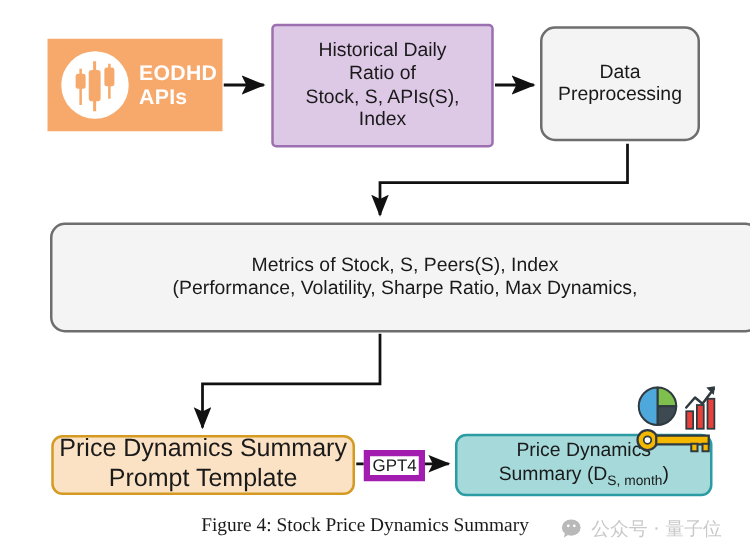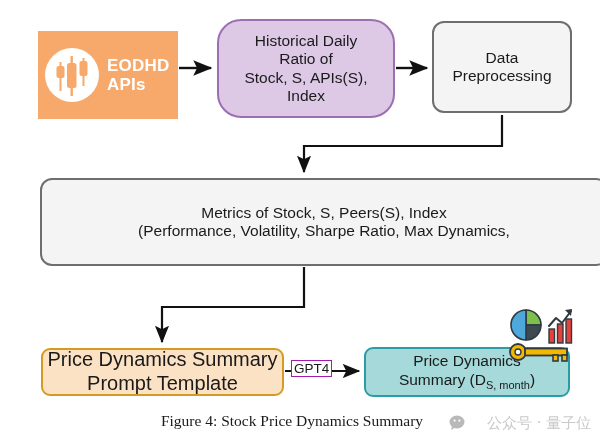--- a/index.html
+++ b/index.html
@@ -30,26 +30,26 @@
     line-height: 1.18;
     color: #1a1a1a;
     z-index: 3;
   }
 
   
   #eodhd-logo {
     left: 38px;
     top: 31px;
     width: 140px;
-    height: 88px;
+    height: 74px;
     background: #F7A96B;
     display: flex;
     flex-direction: row;
     align-items: center;
-    justify-content: flex-start;
+    justify-content: center;
   }
   #eodhd-mark {
     width: 58px;
     height: 58px;
     margin-left: 5px;
     flex: none;
   }
   #eodhd-wordmark {
     color: #ffffff;
     font-size: 17px;
@@ -61,28 +61,28 @@
   }
 
   
   #box-historical {
     left: 217px;
     top: 19px;
     width: 178px;
     height: 99px;
     background: #DDC8E6;
     border: 2px solid #9C6FB0;
-    border-radius: 24px;
+    border-radius: 4px;
     font-size: 15.5px;
     align-items: center;
   }
   #box-preprocessing {
     left: 432px;
     top: 21px;
-    width: 140px;
+    width: 128px;
     height: 92px;
     background: #F4F4F4;
     border: 2px solid #6E6E6E;
     border-radius: 12px;
     font-size: 15.5px;
   }
   #box-metrics {
     left: 40px;
     top: 178px;
     width: 568px;
@@ -118,21 +118,21 @@
     vertical-align: sub;
     text-align: center;
   }
 
   
   #edge-label-gpt4 {
     position: absolute;
     left: 291px;
     top: 360px;
     background: #ffffff;
-    border: 1px solid #a21caf;
+    border: 5px solid #a21caf;
     font-size: 13.5px;
     color: #1a1a1a;
     padding: 0px 2px;
     z-index: 4;
   }
 
   
   #icon-cluster {
     position: absolute;
     left: 508px;
@@ -153,21 +153,21 @@
     font-size: 15.5px;
     color: #1a1a1a;
     z-index: 3;
   }
   #watermark {
     position: absolute;
     left: 449px;
     top: 414px;
     display: flex;
     align-items: center;
-    gap: 19px;
+    gap: 5px;
     color: #C9C9C9;
     font-size: 15px;
     font-family: "DejaVu Sans", sans-serif;
     z-index: 6;
   }
 </style>
 </head>
 <body>
 
 <svg id="canvas" viewBox="0 0 600 447">

